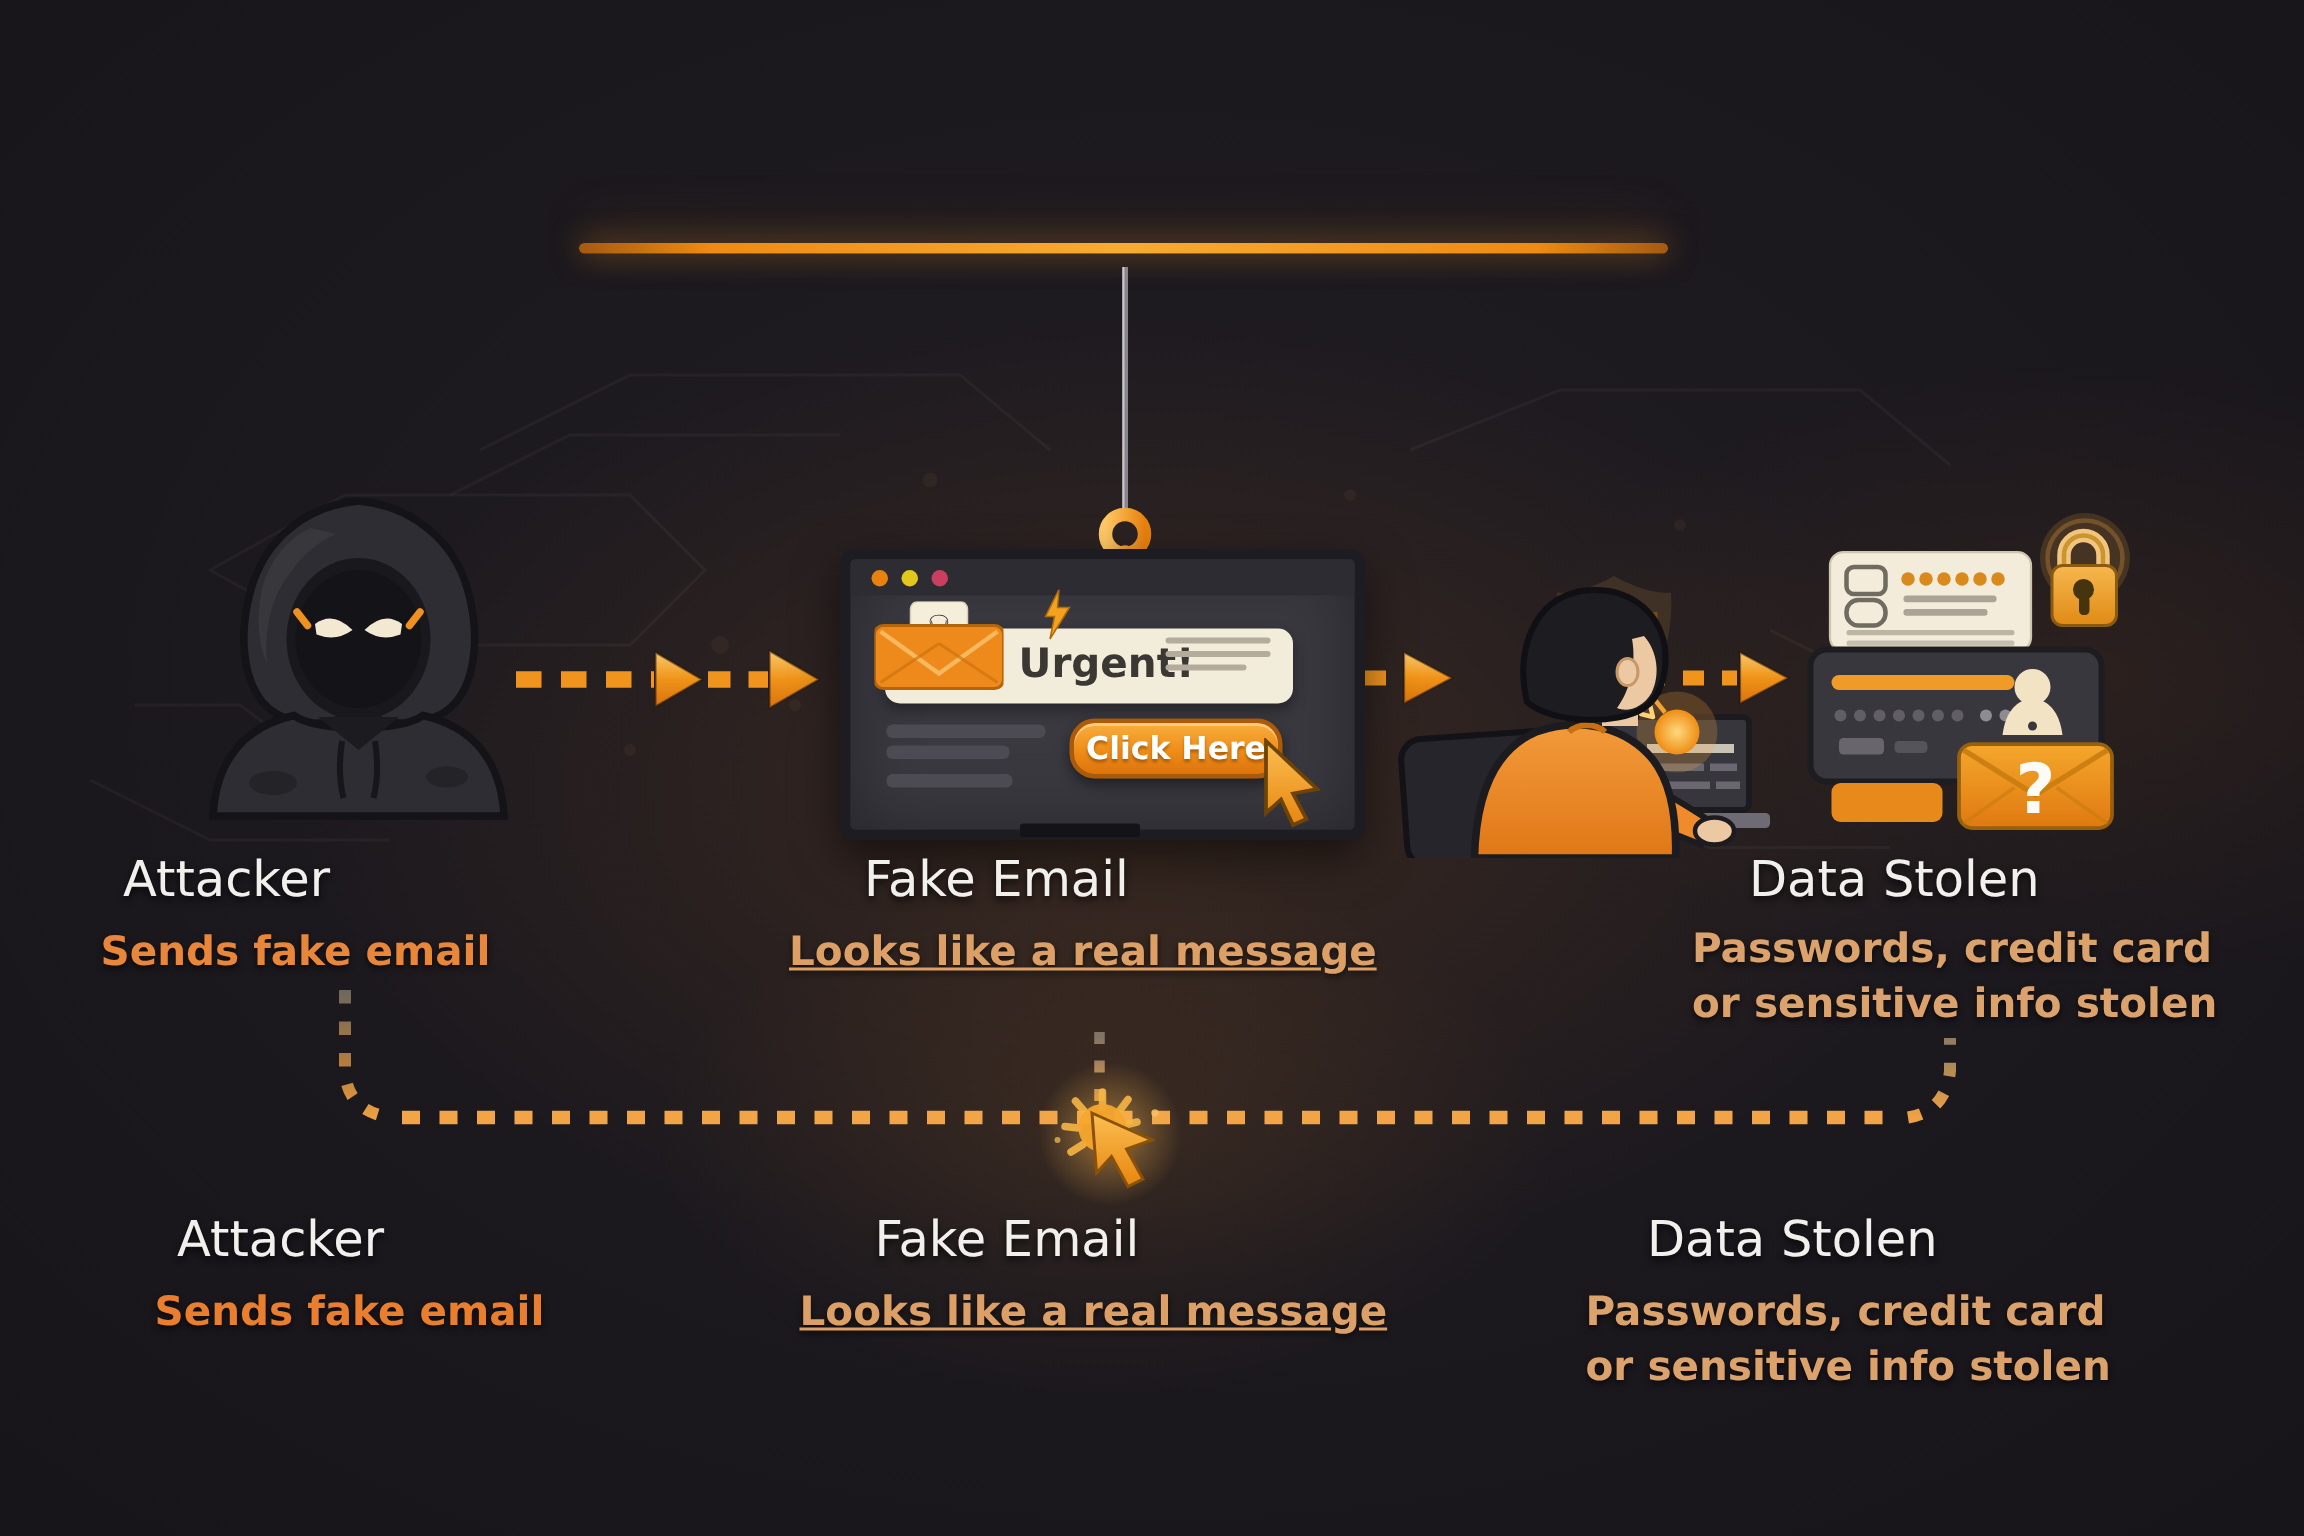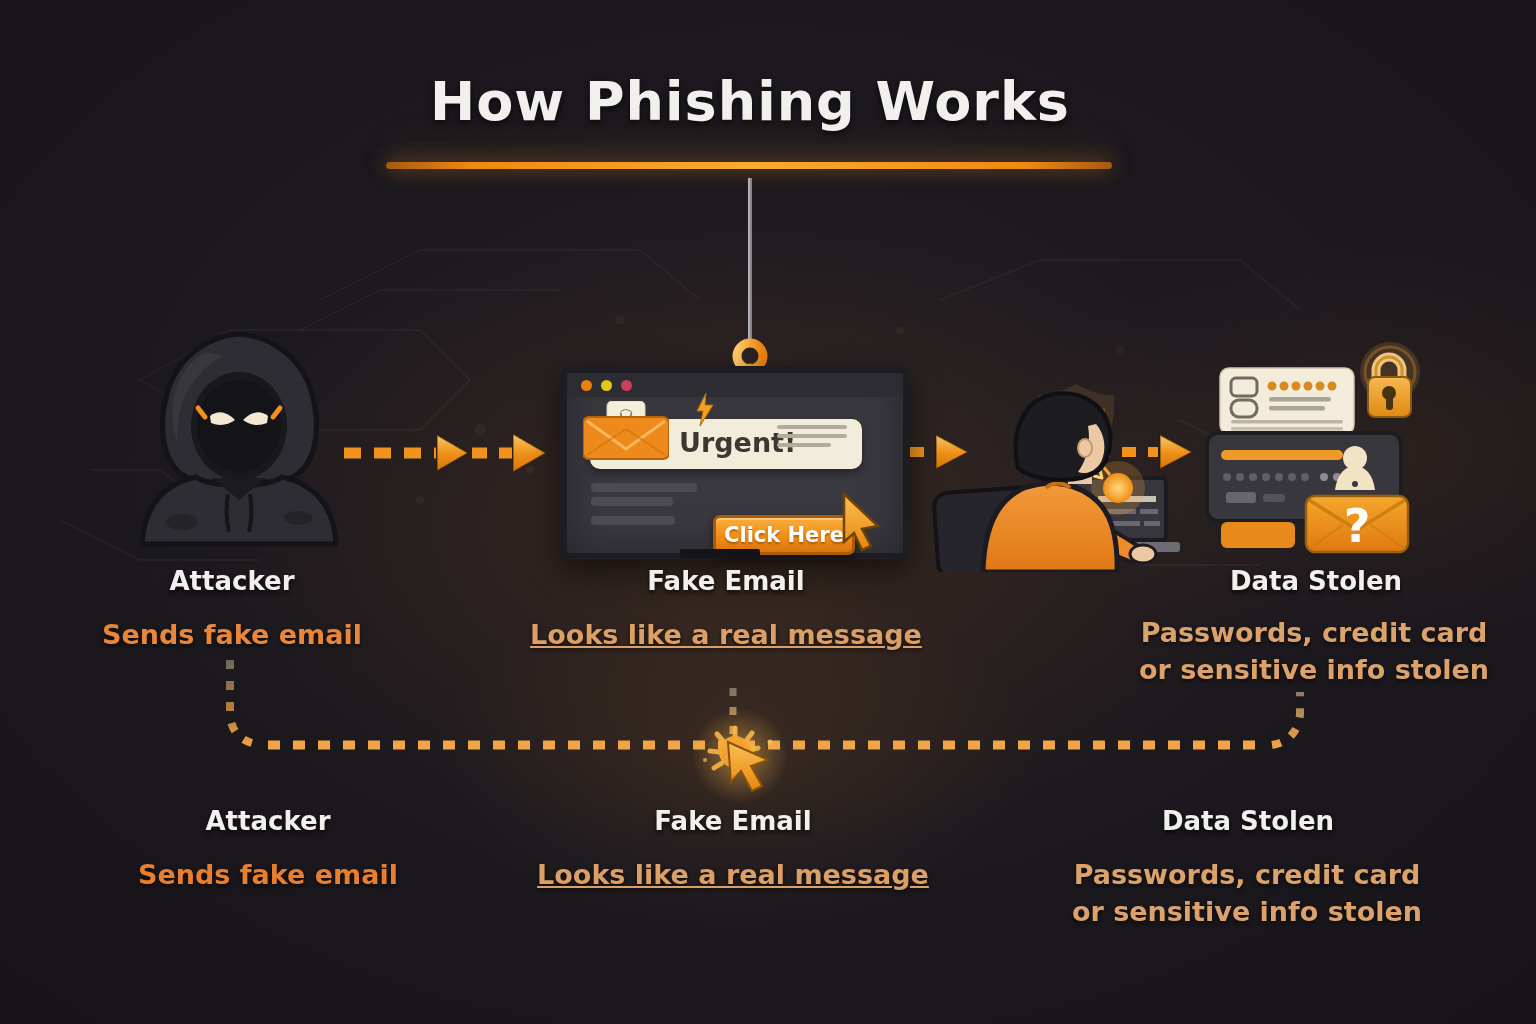--- a/index.html
+++ b/index.html
@@ -18,25 +18,25 @@
     position:absolute; left:382px; top:70px; width:736px; text-align:center;
     font-size:54px; font-weight:700; color:#f2f0ed; letter-spacing:1px;
     text-shadow:0 3px 7px rgba(0,0,0,.65);
   }
   .title-underline{
     position:absolute; left:386px; top:162px; width:726px; height:7px; border-radius:4px;
     background:linear-gradient(90deg,#a55a10,#f08a12 12%,#f8ab32 50%,#f08a12 88%,#a55a10);
     box-shadow:0 0 20px rgba(246,150,40,.5), 0 -12px 34px rgba(240,140,30,.22);
   }
   .step-label{
-    position:absolute; text-align:center; font-weight:700; font-size:26px; color:#f2f0ed;
+    position:absolute; text-align:left; font-weight:400; font-size:33px; color:#f2f0ed;
     text-shadow:0 3px 5px rgba(0,0,0,.7);
   }
   .step-desc{
-    position:absolute; text-align:center; font-weight:700; font-size:27px; line-height:1.38;
+    position:absolute; text-align:left; font-weight:700; font-size:27px; line-height:1.38;
     text-shadow:0 2px 4px rgba(0,0,0,.6);
   }
   .c-orange{color:#e8863a;} .c-orange2{color:#e87e2e;}
   .c-tan{color:#dc9f66;text-decoration:underline;} .c-tan2{color:#dca26c;}
   
   .monitor{
     position:absolute; left:560px; top:366px; width:336px; height:180px;
     background:#3a3940; border:7px solid #1d1c22; border-radius:10px;
     box-shadow:0 12px 30px rgba(0,0,0,.5), inset 0 0 46px rgba(0,0,0,.35);
   }
@@ -47,26 +47,26 @@
     position:absolute; left:23px; top:46px; width:272px; height:50px; background:#f2ecdb;
     border-radius:10px; box-shadow:0 4px 9px rgba(0,0,0,.38);
   }
   .urgent{
     position:absolute; left:112px; top:54px; width:110px; text-align:center;
     font-size:27px; font-weight:700; color:#3b3733;
   }
   .bar-line{position:absolute; height:4px; background:#b3ac9c; border-radius:2px;}
   .ph-line{position:absolute; background:#4c4b53; border-radius:4px; height:9px;}
   .click-btn{
-    position:absolute; left:146px; top:106px; width:142px; height:40px; border-radius:7px;
+    position:absolute; left:146px; top:106px; width:142px; height:40px; border-radius:17px;
     background:linear-gradient(180deg,#f8ae3e,#ef8d18 55%,#dd730c);
     border:3px solid #aa5a08; box-sizing:border-box;
     box-shadow:inset 0 2px 0 rgba(255,255,255,.35), 0 4px 9px rgba(0,0,0,.45);
     display:flex; align-items:center; justify-content:center;
-    color:#fff; font-size:21px; font-weight:700; text-shadow:0 2px 2px rgba(120,60,0,.55);margin-top:36px;
+    color:#fff; font-size:21px; font-weight:700; text-shadow:0 2px 2px rgba(120,60,0,.55);
   }
   .env-svg{position:absolute; left:16px; top:28px;}
   .bolt-svg{position:absolute; left:128px; top:20px;}
   .cursor-btn{position:absolute; left:271px; top:119px;}
   svg text{font-family:"DejaVu Sans","Liberation Sans",sans-serif;}
 </style>
 </head>
 <body>
 
 <div class="canvas">
@@ -87,21 +87,20 @@
         <circle cx="530" cy="470" r="4"></circle>
       <circle cx="620" cy="320" r="5"></circle>
         <circle cx="900" cy="330" r="4"></circle>
       <circle cx="1000" cy="520" r="5"></circle>
         <circle cx="420" cy="500" r="4"></circle>
       <circle cx="1120" cy="350" r="4"></circle>
         <circle cx="260" cy="480" r="4"></circle>
     </g>
   </svg>
 
-  <div class="title">How Phishing Works</div>
   <div class="title-underline"></div>
 
   <svg class="layer" viewBox="0 0 1536 1024">
     <defs>
       <linearGradient id="gradHead" x1="0" y1="0" x2="0" y2="1">
         <stop offset="0" stop-color="#f9c86a"></stop>
           <stop offset=".5" stop-color="#ef9318"></stop>
           <stop offset="1" stop-color="#d8730d"></stop>
       </linearGradient>
       <linearGradient id="gradCursor" x1="0" y1="0" x2="0" y2="1">

